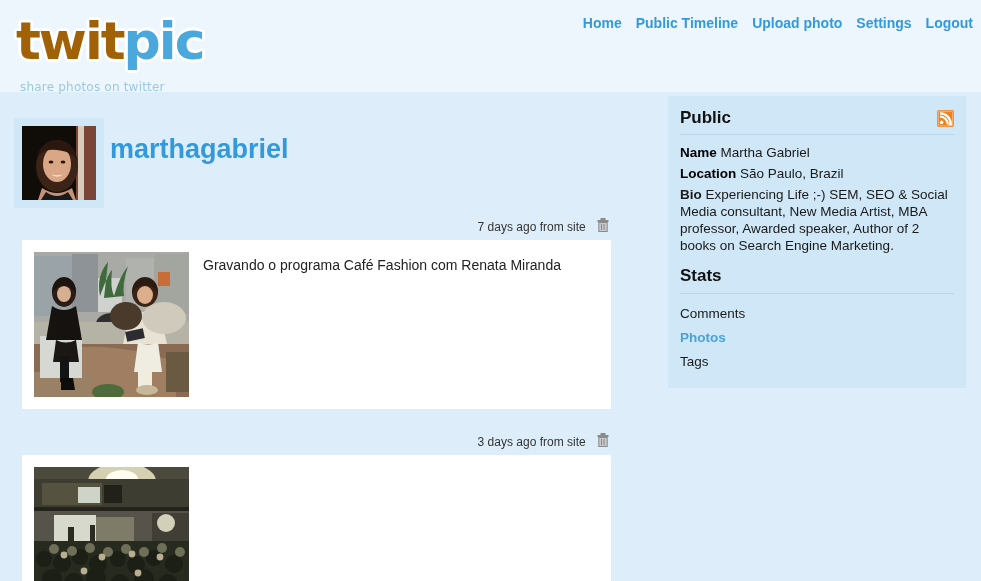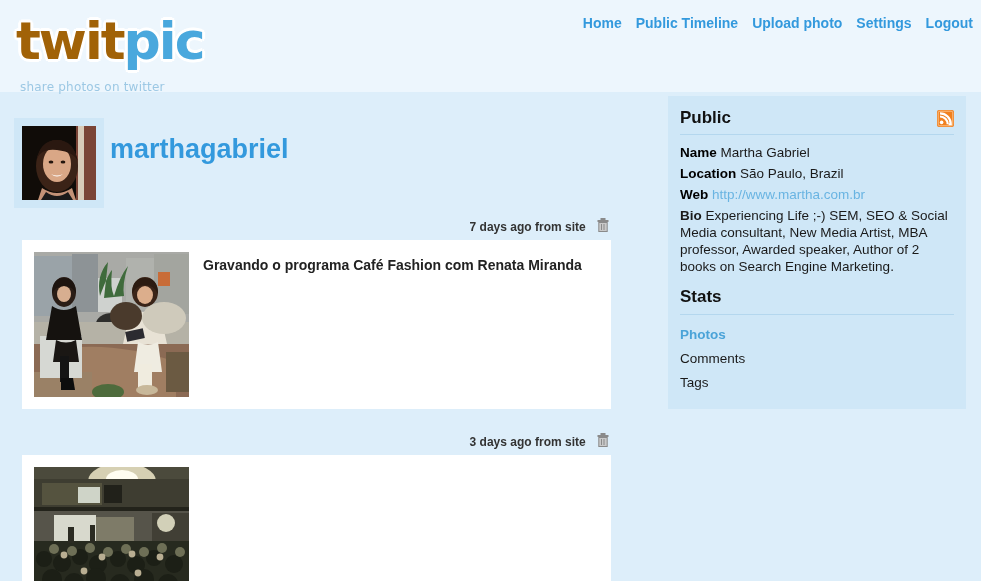--- a/index.html
+++ b/index.html
@@ -116,21 +116,21 @@
   }
   .post { margin-bottom: 0; }
   .post-meta {
     height: 22px;
     text-align: right;
     font-size: 12px;
     color: #333333;
     padding-right: 2px;
     white-space: nowrap;
   }
-  .post-meta .meta-text { vertical-align: middle; font-weight: bold; }
+  .post-meta .meta-text { vertical-align: middle; }
   .trash {
     display: inline-block;
     vertical-align: middle;
     margin-left: 8px;
     cursor: pointer;
   }
   .card {
     background: #ffffff;
     padding: 12px;
     display: flex;
@@ -148,21 +148,20 @@
   }
   .thumb svg { display: block; }
   .card-1 .thumb { height: 145px; }
   .card-2 .thumb { height: 128px; }
   .caption {
     flex: 1 1 auto;
     font-size: 14px;
     color: #222222;
     line-height: 18px;
     padding-top: 4px;
-    font-weight: bold;
   }
   .card-gap { height: 24px; }
 
   
   .sidebar {
     position: absolute;
     left: 668px;
     top: 96px;
     width: 298px;
     background: #cfe7f7;
@@ -414,29 +413,25 @@
   <div class="divider"></div>
 
   <div class="sb-row">
     <b>Name</b>
     <span>Martha Gabriel</span>
   </div>
   <div class="sb-row">
     <b>Location</b>
     <span>São Paulo, Brazil</span>
   </div>
-  <div class="sb-row">
-    <b>Web</b>
-    <a>http://www.martha.com.br</a>
-  </div>
   <div class="sb-bio">
     <b>Bio</b>
     <span>Experiencing Life ;-) SEM, SEO &amp; Social Media consultant, New Media Artist, MBA professor, Awarded speaker, Author of 2 books on Search Engine Marketing.</span>
   </div>
 
   <div class="sb-title-2">Stats</div>
   <div class="divider"></div>
 
+  <div class="stat-item">Comments</div>
   <div class="stat-item active">Photos</div>
-  <div class="stat-item">Comments</div>
   <div class="stat-item">Tags</div>
 
 </div>
 
 </body></html>

